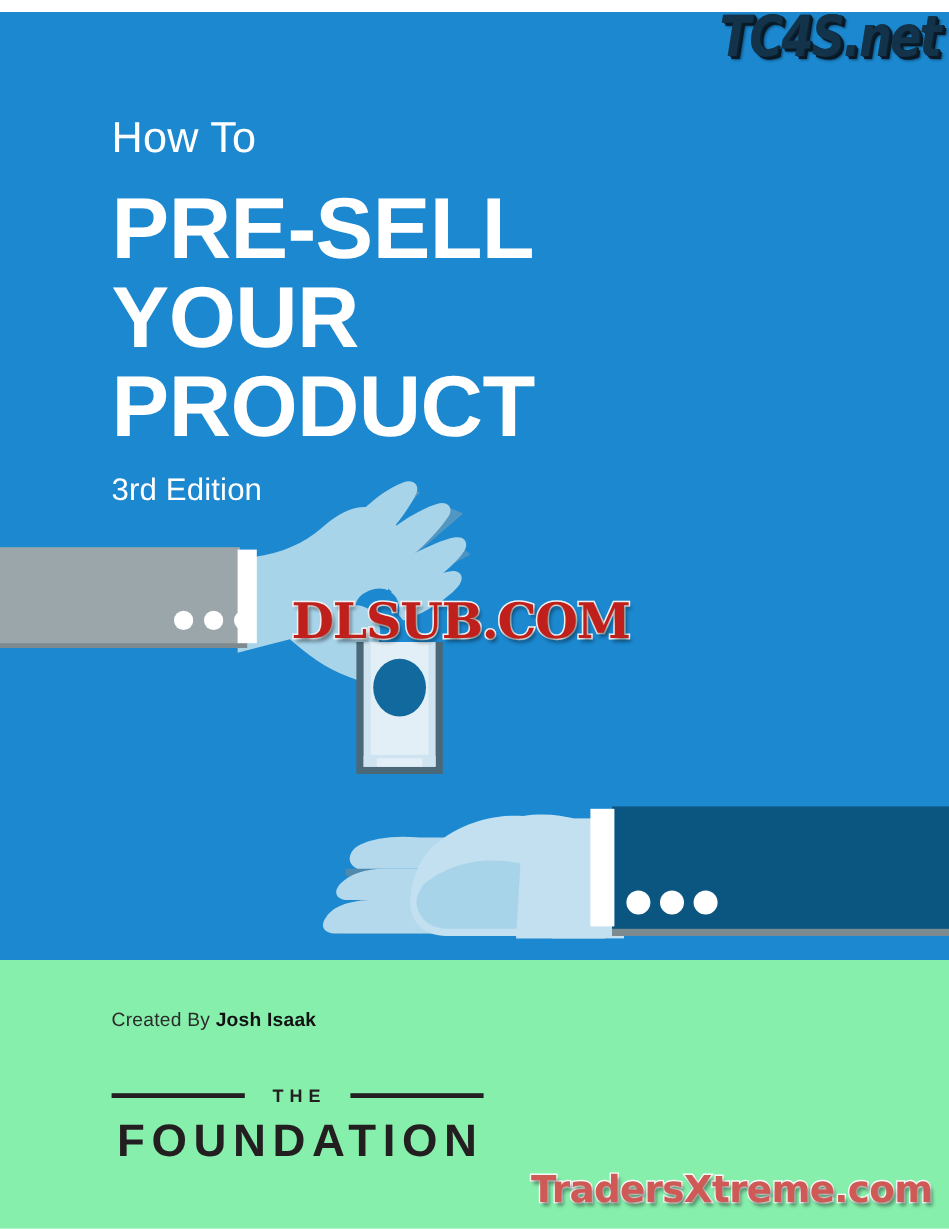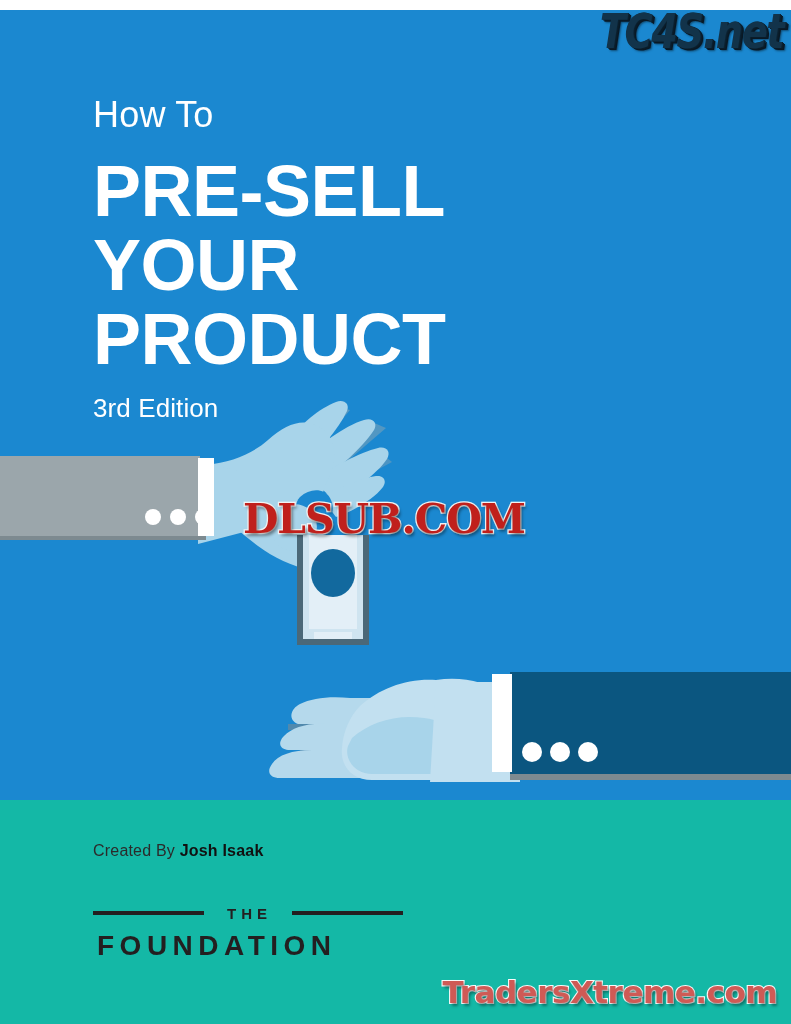--- a/index.html
+++ b/index.html
@@ -76,21 +76,21 @@
   }
   #illustration svg { display: block; }
 
   
   #footer {
     position: absolute;
     left: 0;
     top: 800px;
     width: 791px;
     height: 224px;
-    background: #14b8a6;
+    background: #86efac;
   }
   #credit {
     position: absolute;
     left: 93px;
     top: 42px;
     font-size: 16px;
     color: #2b2b2b;
     letter-spacing: 0.2px;
   }
   #credit .byline-name { font-weight: 700; color: #111111; }
@@ -117,25 +117,25 @@
   .logo-the {
     font-size: 15px;
     font-weight: 700;
     letter-spacing: 5px;
     color: #231f20;
     white-space: nowrap;
     padding-left: 3px;
   }
   .logo-word {
     margin-top: 10px;
-    font-size: 28px;
+    font-size: 38px;
     font-weight: 700;
     letter-spacing: 5.5px;
     color: #231f20;
-    text-align: left;
+    text-align: right;
     white-space: nowrap;
     padding-left: 4px;
   }
 
   
   .wm { position: absolute; white-space: nowrap; pointer-events: none; }
 
   #wm-tc4s {
     right: 8px;
     top: 4px;

